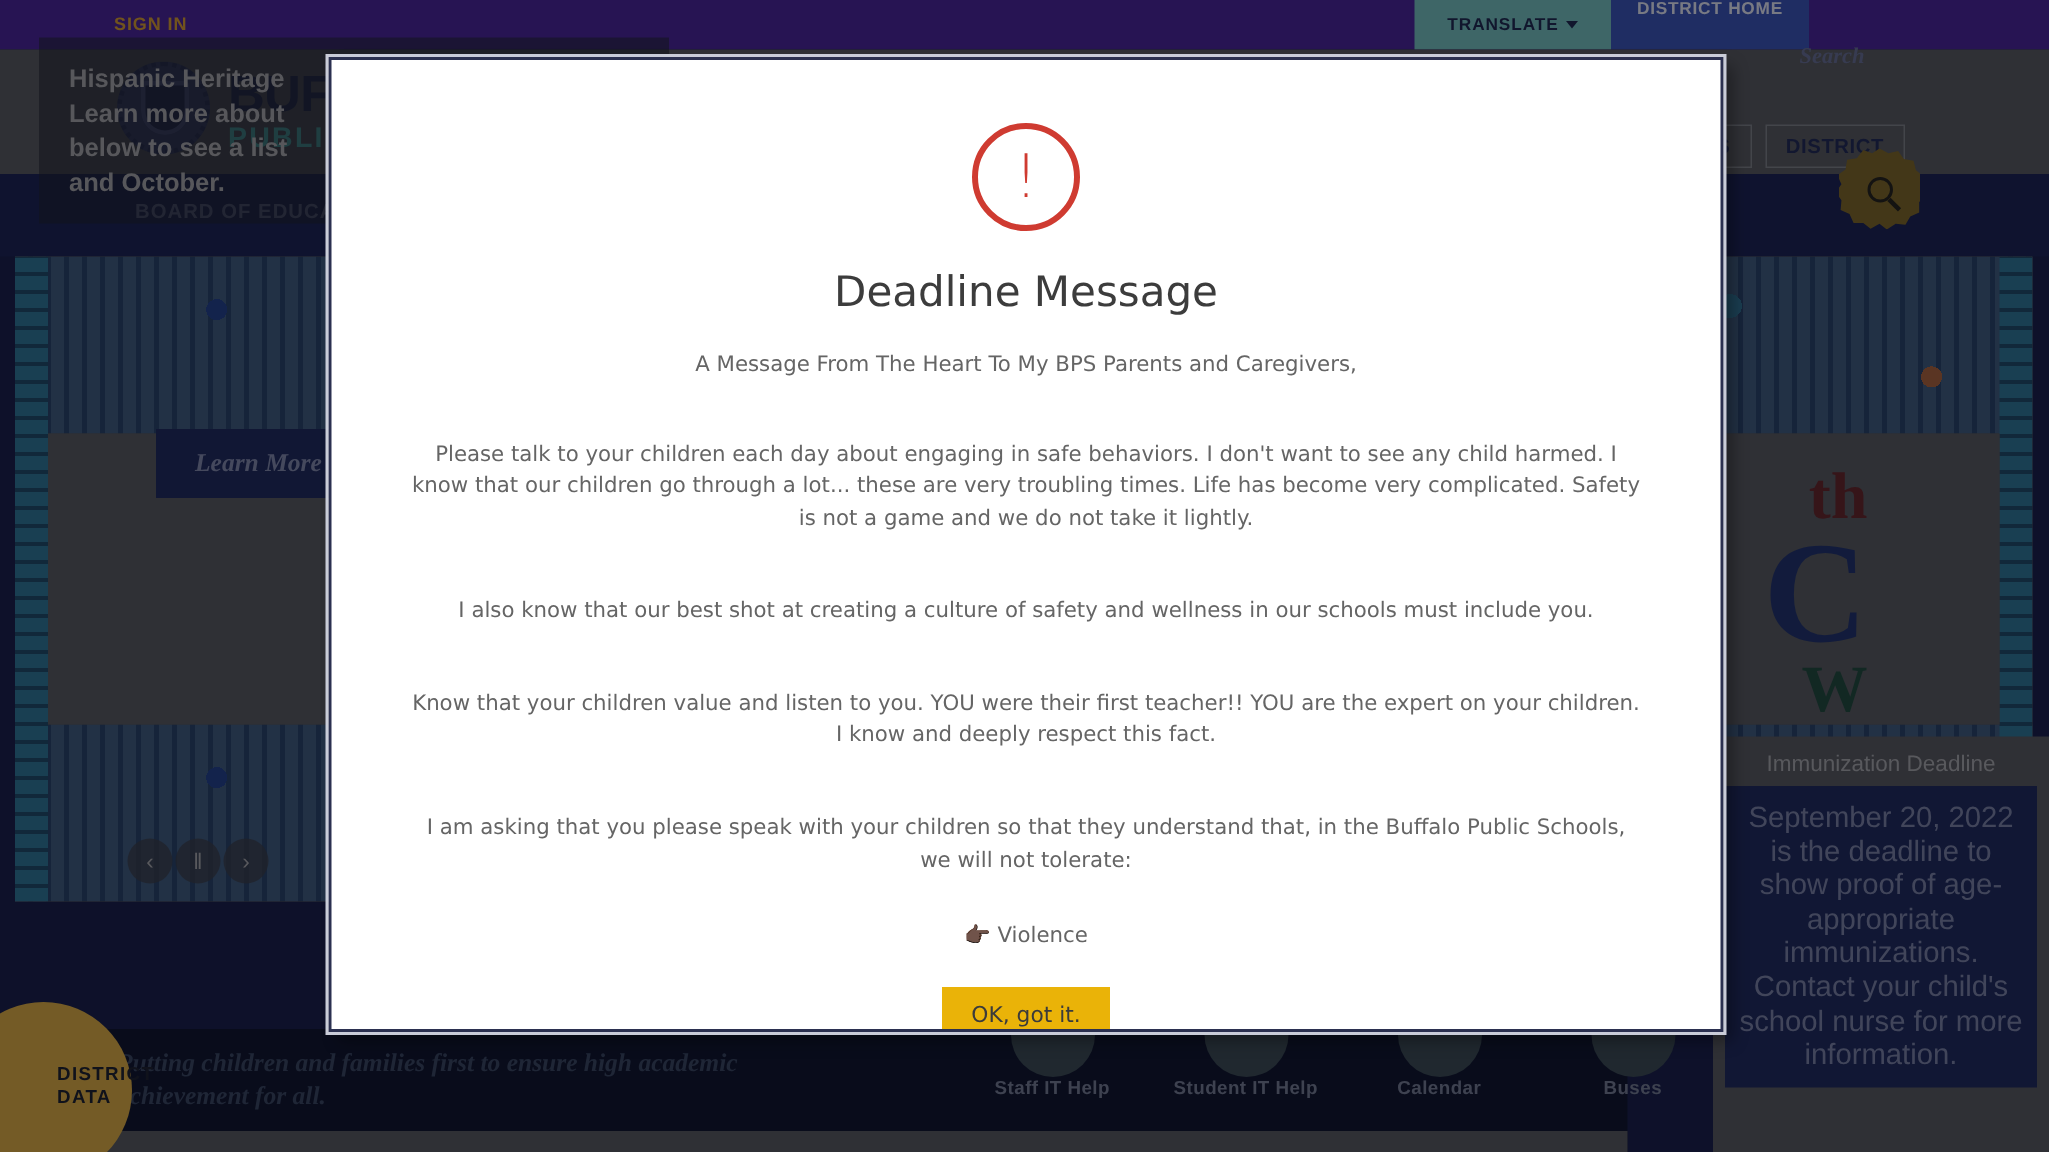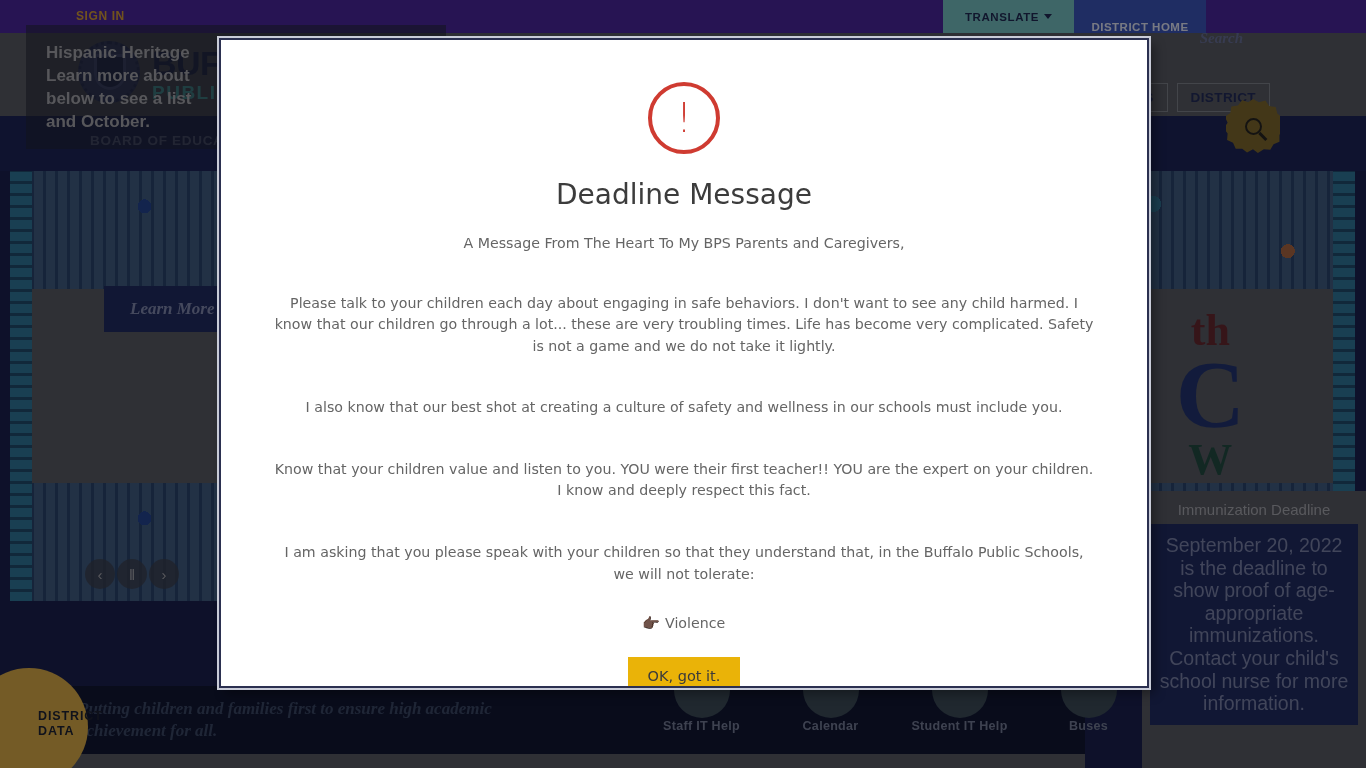--- a/index.html
+++ b/index.html
@@ -38,21 +38,21 @@
     width: 0; height: 0;
     border-left: 4px solid transparent;
     border-right: 4px solid transparent;
     border-top: 5px solid #1b2240;
     display: inline-block;
   }
   .district-home-btn {
     position: absolute; left: 1074px; top: 0;
     width: 132px; height: 33px;
     background: #3b55b8;
-    display: flex; align-items: flex-end; justify-content: center;
+    display: flex; align-items: flex-start; justify-content: center;
     color: #fff; font-size: 11.5px; font-weight: bold; letter-spacing: .5px;
   }
 
   
   .masthead {
     position: absolute; top: 33px; left: 0;
     width: 1366px; height: 83px;
     background: #5d5b52;
   }
   .logo-wrap {
@@ -188,21 +188,21 @@
     font-size: 17px; color: #8e93ac;
   }
   .chev-r {
     width: 8px; height: 8px;
     border-top: 2.5px solid #8e93ac;
     border-right: 2.5px solid #8e93ac;
     transform: rotate(45deg);
   }
   .hero-title-r {
     position: absolute; right: 110px; top: 140px;
-    text-align: center; line-height: .92;
+    text-align: right; line-height: .92;
   }
   .htr1 { font-family:"Liberation Serif", serif; font-weight:bold; font-size:44px; color:#6e2016; }
   .htr2 { font-family:"Liberation Serif", serif; font-weight:bold; font-size:96px; color:#1d2e63; }
   .htr3 { font-family:"Liberation Serif", serif; font-weight:bold; font-size:44px; color:#1d4a2c; }
 
   .carousel-ctrls {
     position: absolute; left: 75px; bottom: 12px;
     display: flex; align-items: center; gap: 2px;
   }
   .cc {
@@ -415,25 +415,25 @@
 
   <div class="quicklinks">
     <div class="tagline">Putting children and families first to ensure high academic achievement for all.</div>
     <div class="ql-row">
       <div class="ql">
         <span class="ql-circle"></span>
         <span class="ql-label">Staff IT Help</span>
       </div>
       <div class="ql">
         <span class="ql-circle"></span>
-        <span class="ql-label">Calendar</span>
+        <span class="ql-label">Student IT Help</span>
       </div>
       <div class="ql">
         <span class="ql-circle"></span>
-        <span class="ql-label">Student IT Help</span>
+        <span class="ql-label">Calendar</span>
       </div>
       <div class="ql">
         <span class="ql-circle"></span>
         <span class="ql-label">Buses</span>
       </div>
     </div>
     <div class="footer-strip"></div>
   </div>
 
   <div class="district-data"></div>

